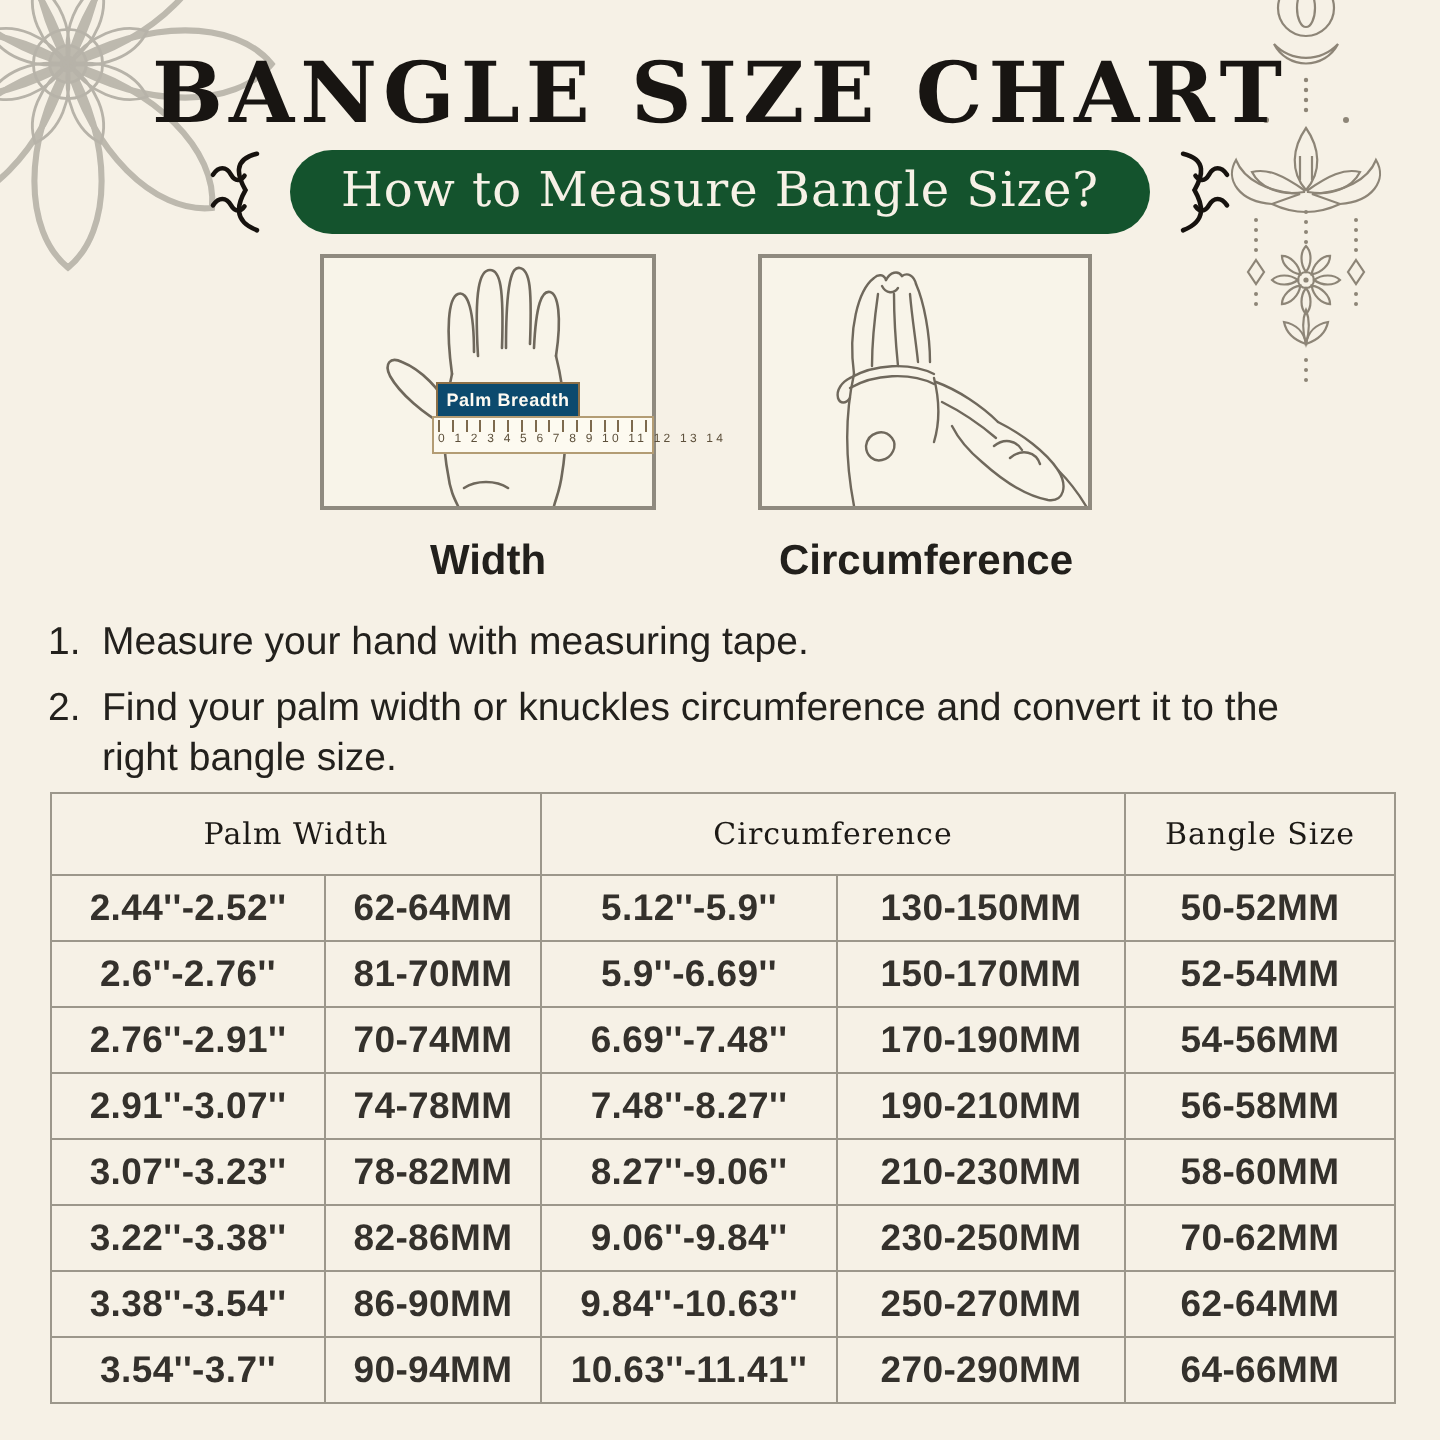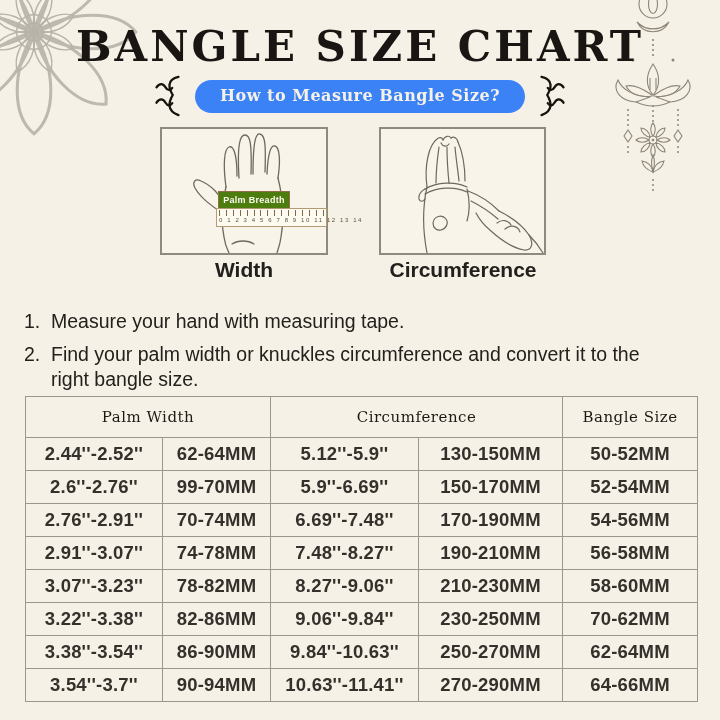--- a/index.html
+++ b/index.html
@@ -10,45 +10,45 @@
   
   .mandala{position:absolute;left:-78px;top:-80px;width:224px;height:224px;}
   .lotus-orn{position:absolute;left:606px;top:-8px;width:94px;height:215px;}
 
   
   .page-title{position:absolute;top:22px;left:0;width:720px;text-align:center;
       font-family:"DejaVu Serif","Liberation Serif",serif;font-weight:700;
       font-size:42px;letter-spacing:3px;color:#181512;white-space:nowrap;}
   .badge-row{position:absolute;top:76px;left:0;width:720px;height:40px;
       display:flex;justify-content:center;align-items:center;gap:13px;}
-  .pill{background:#3b82f6;color:#f6f1e6;border-radius:21px;padding:6px 25px 8px 25px;
-      font-family:"DejaVu Serif","Liberation Serif",serif;font-weight:700;
-      font-size:16px;letter-spacing:0.5px;white-space:nowrap;}
+  .pill{background:#14532d;color:#f6f1e6;border-radius:21px;padding:6px 25px 8px 25px;
+      font-family:"DejaVu Serif","Liberation Serif",serif;font-weight:400;
+      font-size:24px;letter-spacing:0.5px;white-space:nowrap;}
   .flourish{width:30px;height:44px;}
 
   
   .illus-box{position:absolute;top:127px;height:128px;box-sizing:border-box;
       background:#f8f4e9;border:2px solid #8f8a7f;}
   .box-width{left:160px;width:168px;}
   .box-circ{left:379px;width:167px;}
   .illus-box svg{position:absolute;left:0;top:0;}
 
   .tape-label{position:absolute;left:56px;top:62px;width:70px;height:16px;
-      background:#4d7c0f;border:1px solid #8d7048;color:#fdfaf2;
+      background:#0c4a6e;border:1px solid #8d7048;color:#fdfaf2;
       font-size:9px;font-weight:700;display:flex;align-items:center;justify-content:center;
       letter-spacing:0.3px;}
   .ruler{position:absolute;left:54px;top:79px;width:111px;height:19px;
       background:#fdfaf0;border:1px solid #b39c74;box-sizing:border-box;}
   .ruler .ticks{height:6px;margin:1px 2px 0 2px;
       background:repeating-linear-gradient(90deg,#7d6a4d 0 1px,transparent 1px 6.9px);}
   .ruler .nums{font-size:6px;letter-spacing:1.6px;color:#5d503b;
       text-align:left;padding-left:2px;white-space:nowrap;line-height:9px;}
 
   
-  .caption{position:absolute;top:258px;text-align:center;font-weight:700;
+  .caption{position:absolute;top:269px;text-align:center;font-weight:700;
       font-size:21px;color:#22201c;}
   .cap-width{left:160px;width:168px;}
   .cap-circ{left:340px;width:246px;}
   .cap-note{font-size:13px;font-weight:700;color:#22201c;margin-top:0px;line-height:14px;}
 
   
   .instructions{position:absolute;left:24px;top:309px;width:660px;
       font-size:19.5px;color:#23211d;}
   .instr-item{display:flex;margin-bottom:9px;line-height:1.25;}
   .instr-num{width:27px;flex:0 0 27px;}
@@ -249,21 +249,21 @@
     <tbody>
       <tr>
         <td>2.44''-2.52''</td>
         <td>62-64MM</td>
         <td>5.12''-5.9''</td>
         <td>130-150MM</td>
         <td>50-52MM</td>
       </tr>
       <tr>
         <td>2.6''-2.76''</td>
-        <td>99-70MM</td>
+        <td>81-70MM</td>
         <td>5.9''-6.69''</td>
         <td>150-170MM</td>
         <td>52-54MM</td>
       </tr>
       <tr>
         <td>2.76''-2.91''</td>
         <td>70-74MM</td>
         <td>6.69''-7.48''</td>
         <td>170-190MM</td>
         <td>54-56MM</td>

